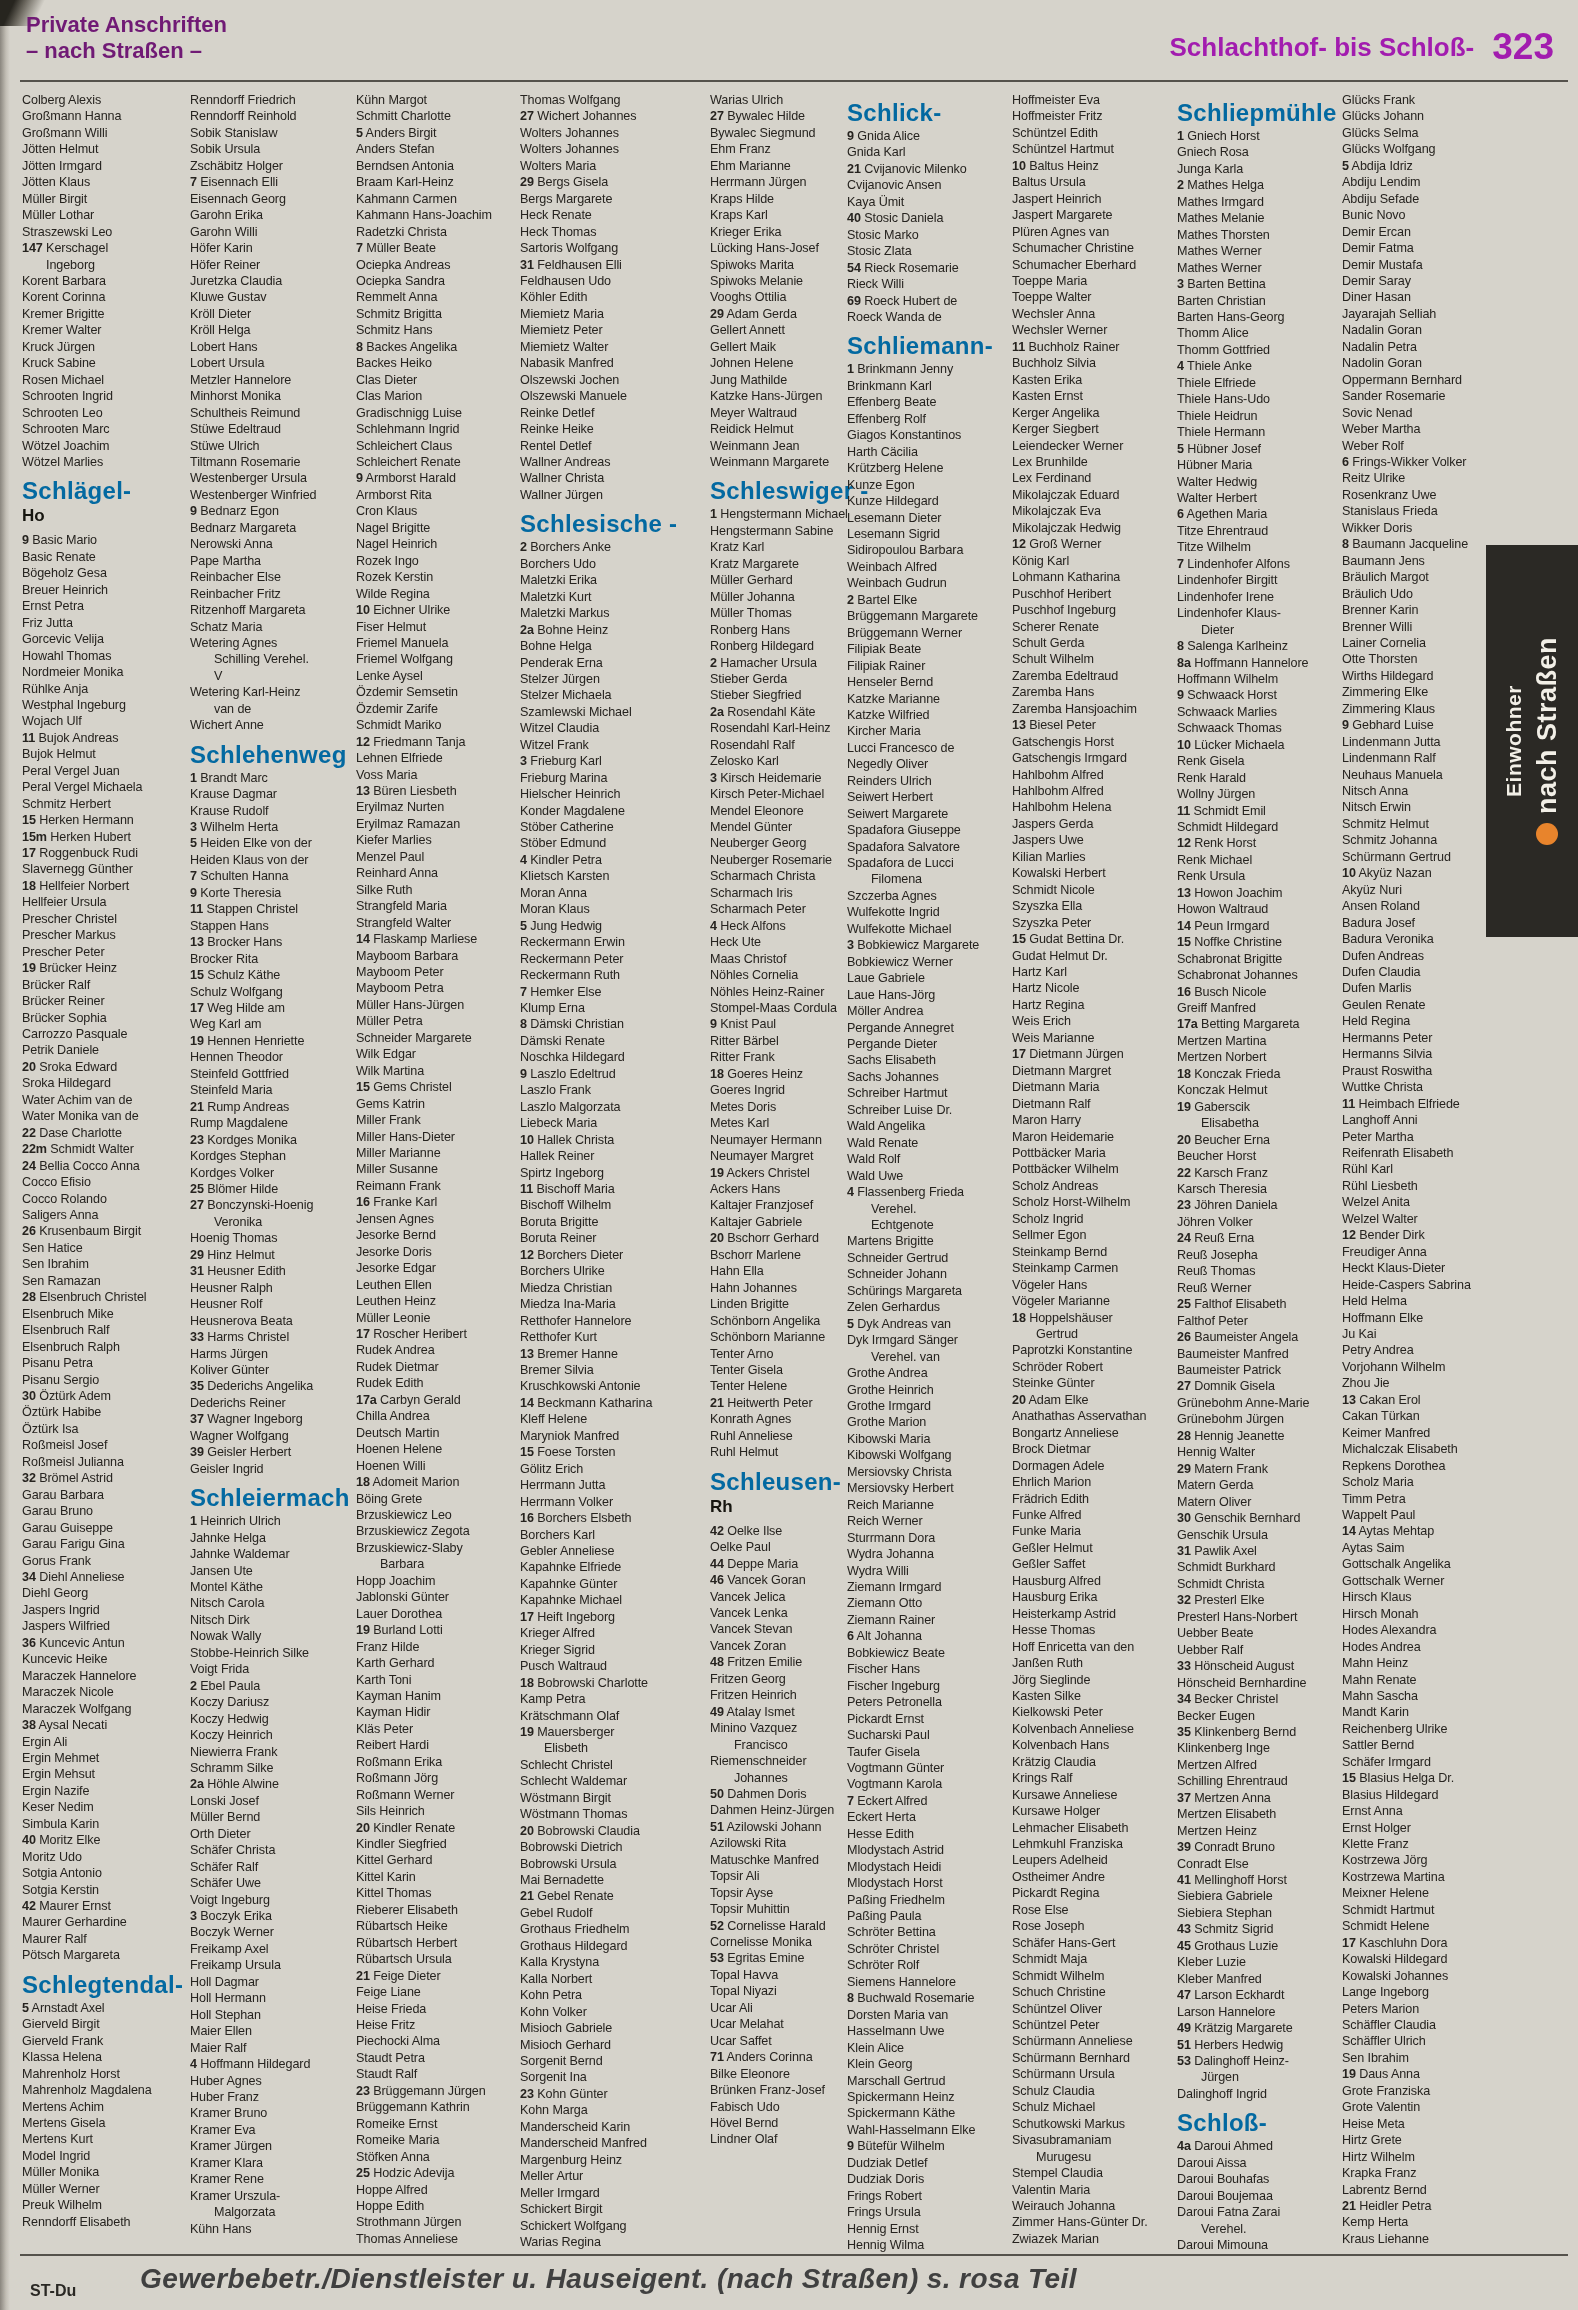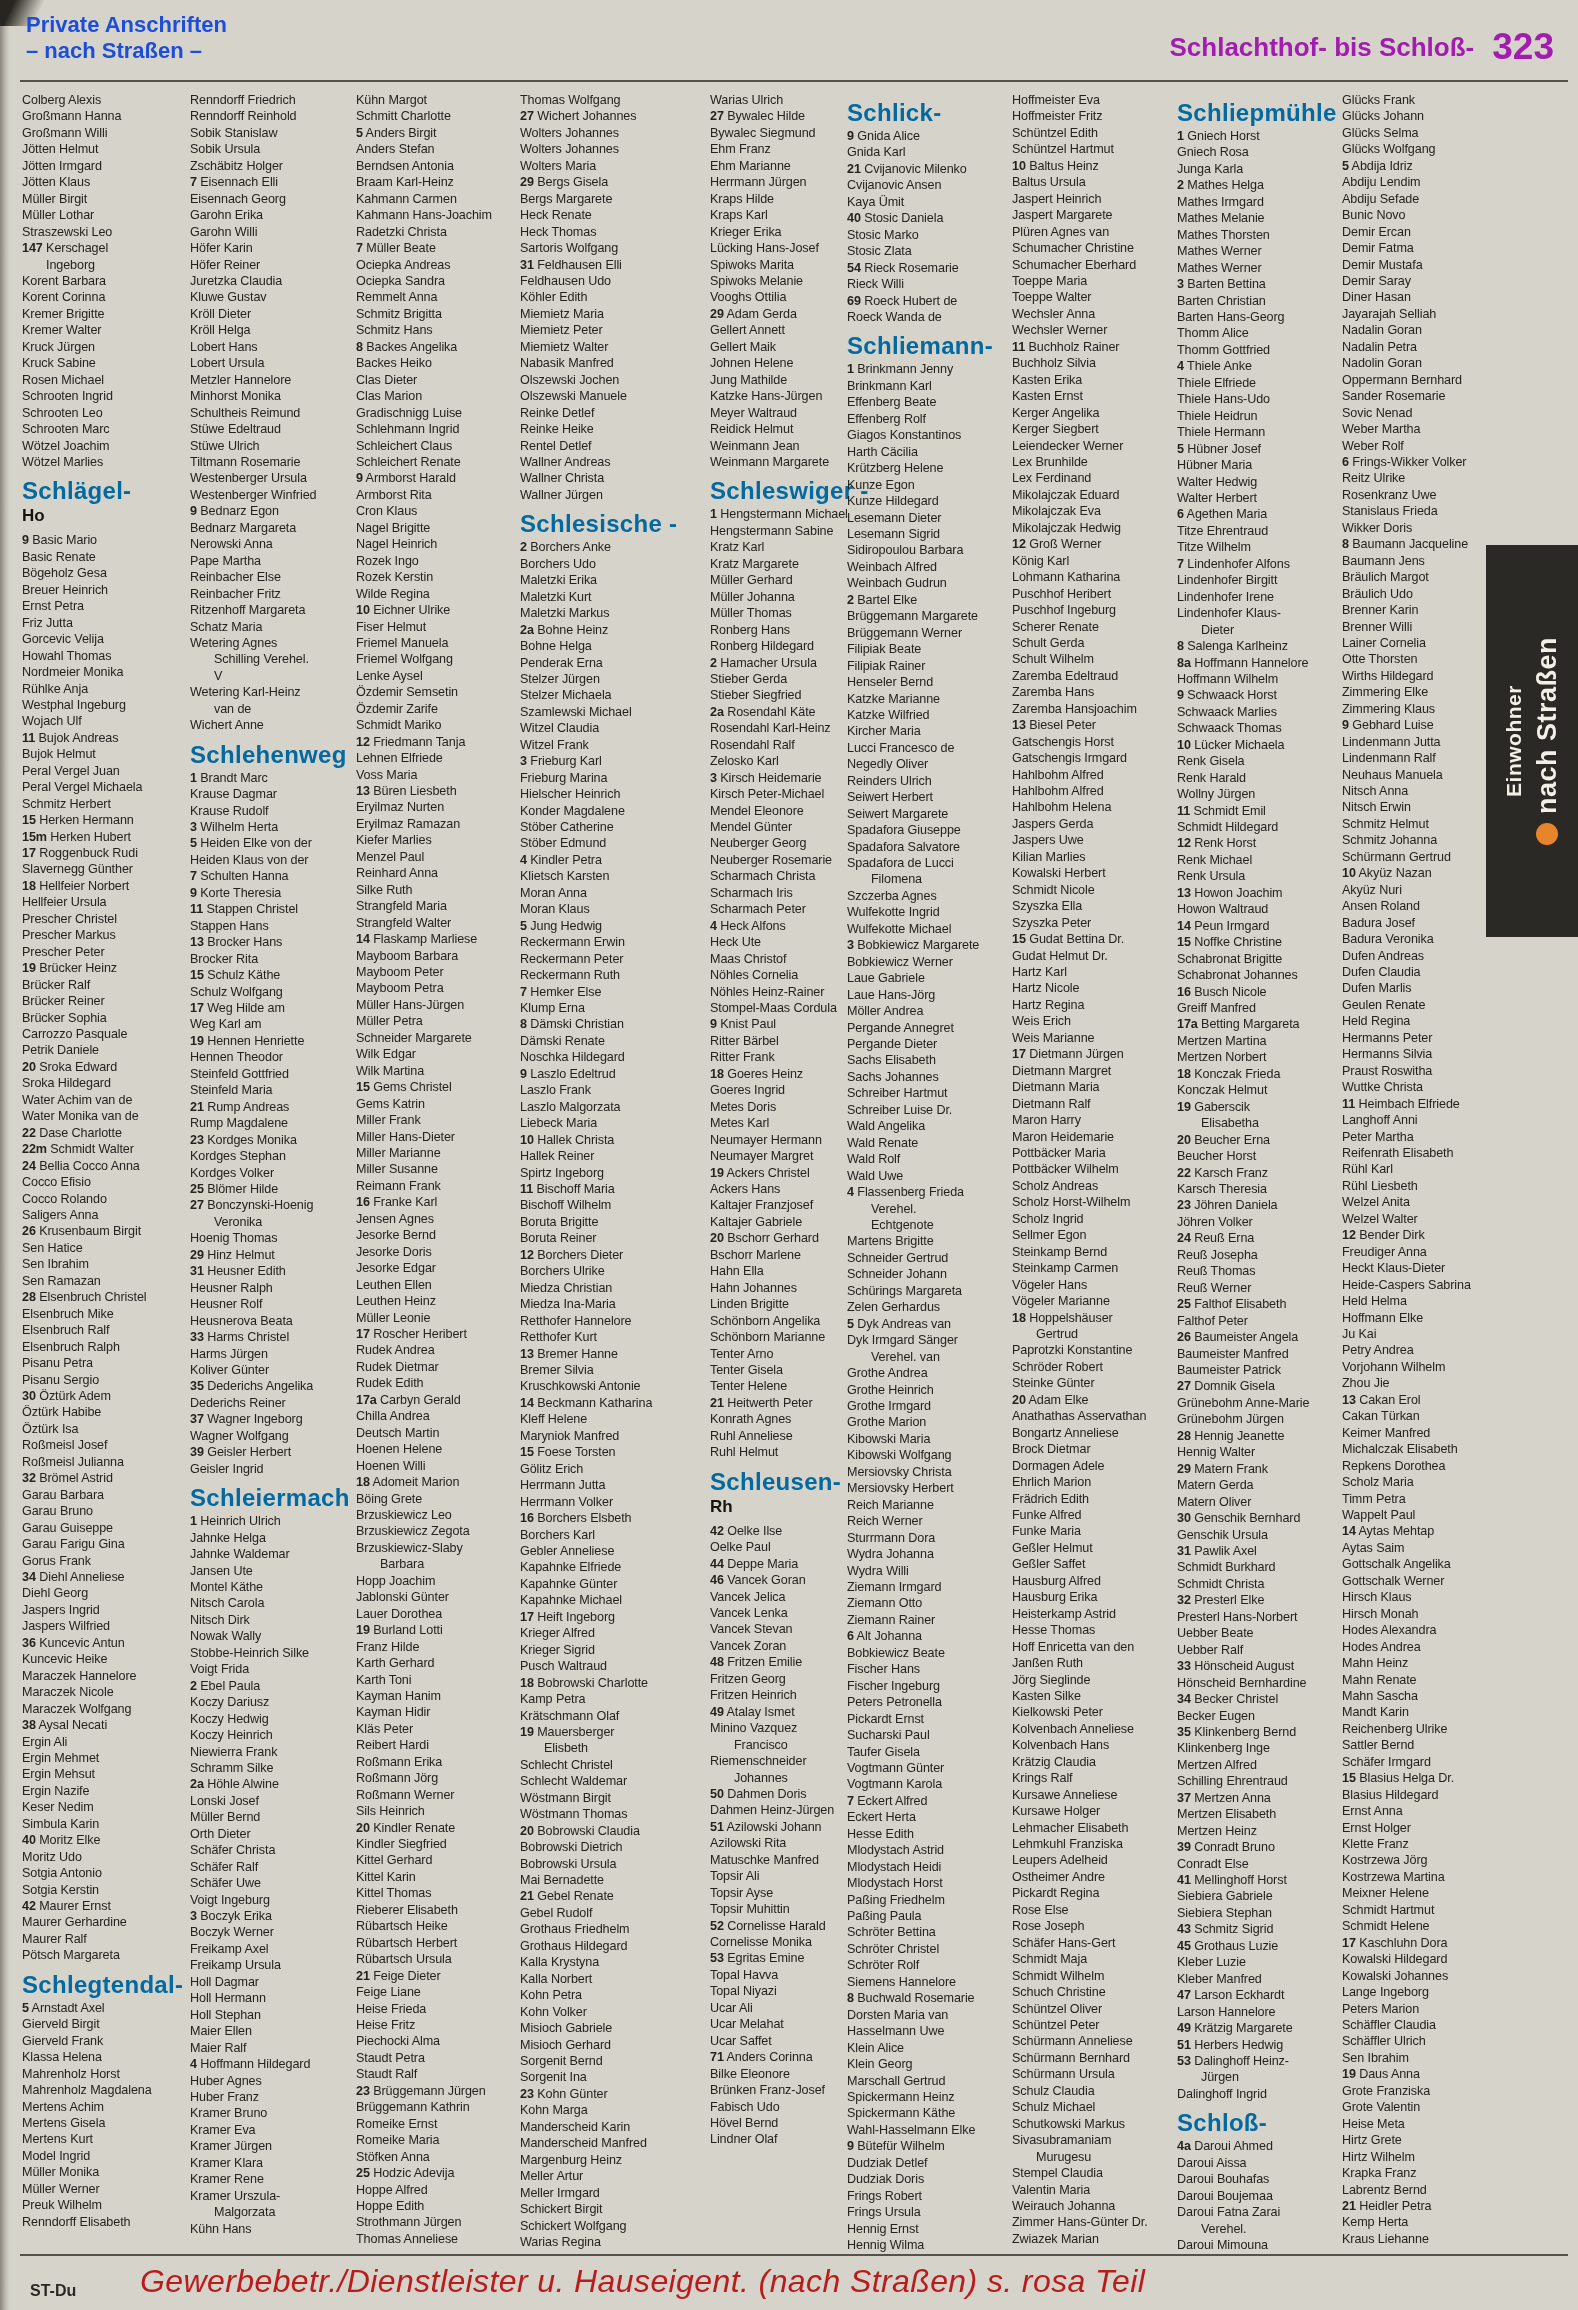--- a/index.html
+++ b/index.html
@@ -1,38 +1,38 @@
 <!DOCTYPE html>
 <html><head>
 <meta charset="utf-8">
 <style>
   html,body{margin:0;padding:0;}
   body{width:1578px;height:2310px;position:relative;background:#d6d3cb;font-family:"Liberation Sans",sans-serif;color:#26231f;overflow:hidden;}
   .scan-edge{position:absolute;left:0;top:0;width:10px;height:2310px;background:linear-gradient(90deg,#8a867e,#c2beb5 60%,rgba(214,211,203,0));}
   .corner-curl{position:absolute;left:0;top:0;width:70px;height:26px;background:linear-gradient(115deg,#27251f 18%,#6b675e 32%,rgba(214,211,203,0) 55%);}
-  .hdr-left{position:absolute;left:26px;top:12px;font-weight:bold;font-size:22px;line-height:26px;color:#1d4ed8;}
+  .hdr-left{position:absolute;left:26px;top:12px;font-weight:bold;font-size:22px;line-height:26px;color:#701a75;}
   .hdr-right{position:absolute;right:24px;top:26px;text-align:right;white-space:nowrap;color:#a21caf;}
   .hdr-range{font-weight:bold;font-size:26px;vertical-align:baseline;}
   .hdr-page{font-weight:bold;font-size:37px;margin-left:18px;vertical-align:-3px;}
   .rule-top{position:absolute;left:20px;top:80px;width:1548px;height:2px;background:#55524c;}
   .rule-bottom{position:absolute;left:20px;top:2254px;width:1548px;height:2px;background:#55524c;}
   .cols{position:absolute;left:0;top:92px;width:1578px;height:2160px;padding-left:24px;}
   .col{position:absolute;top:0;width:160px;height:2162px;overflow:hidden;font-size:12.6px;line-height:16.45px;letter-spacing:-0.1px;}
   .entry{white-space:nowrap;}
   .entry .hn{font-weight:bold;}
   .cont{padding-left:24px;}
   .street{font-weight:bold;font-size:24px;line-height:23px;margin-top:9px;margin-bottom:4px;letter-spacing:0.3px;color:#0369a1;white-space:nowrap;}
   .sub{font-weight:bold;font-size:17px;line-height:19px;margin-bottom:7px;color:#16150f;}
   .side-tab{position:absolute;left:1486px;top:545px;width:92px;height:392px;}
   .side-tab-inner{position:absolute;left:0;top:0;width:392px;height:92px;transform:rotate(-90deg) translateX(-392px);transform-origin:0 0;display:flex;align-items:center;justify-content:center;gap:6px;flex-direction:column;}
   .side-line1{font-weight:bold;font-size:21px;letter-spacing:0.5px;}
   .side-line2{font-weight:bold;font-size:27px;letter-spacing:0.5px;display:flex;align-items:center;gap:9px;}
   .side-dot{display:inline-block;width:22px;height:22px;border-radius:50%;}
   .footer-code{position:absolute;left:30px;top:2282px;font-size:16px;font-weight:bold;color:#2a2824;}
-  .footer-text{position:absolute;left:140px;top:2263px;font-weight:normal;font-style:italic;font-size:32px;letter-spacing:0.4px;color:#b91c1c;white-space:nowrap;}
+  .footer-text{position:absolute;left:140px;top:2263px;font-weight:bold;font-style:italic;font-size:28px;letter-spacing:0.4px;color:#404040;white-space:nowrap;}
 </style>
 </head>
 <body>
 
 <div class="scan-edge"></div>
 <div class="corner-curl"></div>
 
 <div class="hdr-left">
   <div>Private Anschriften</div>
   <div>– nach Straßen –</div>

